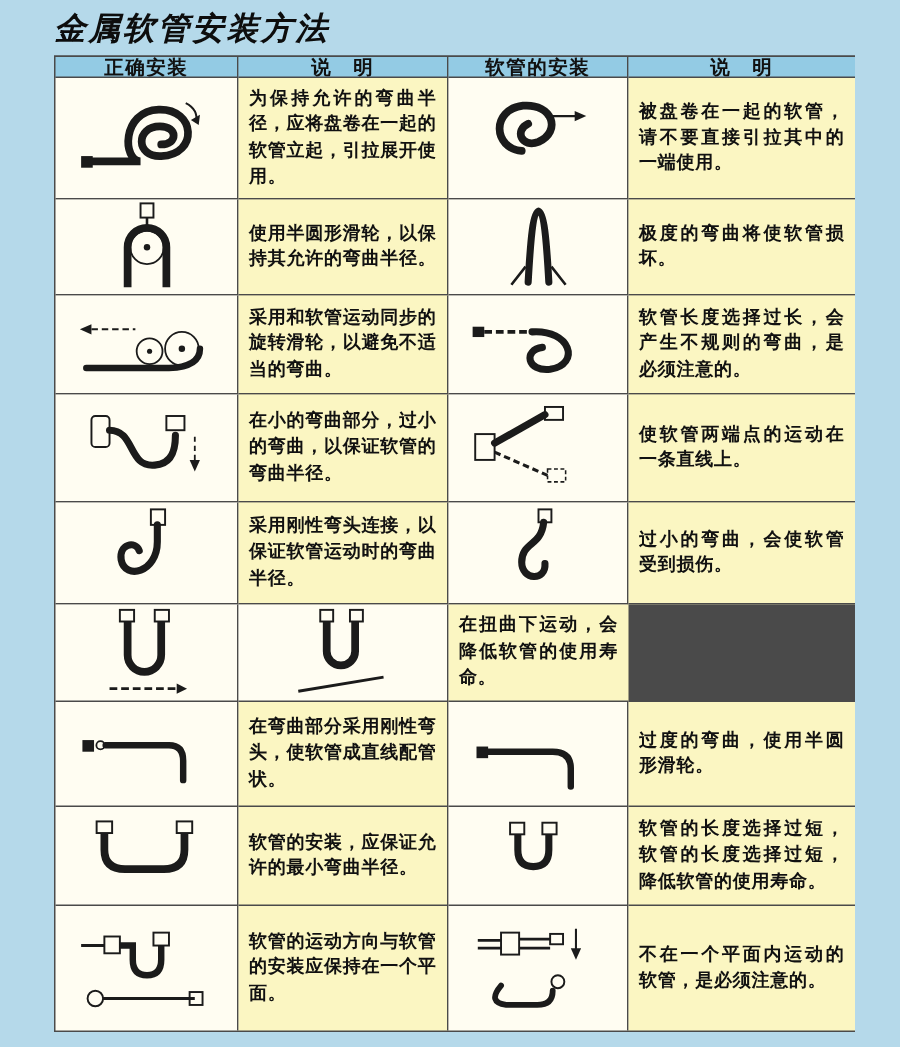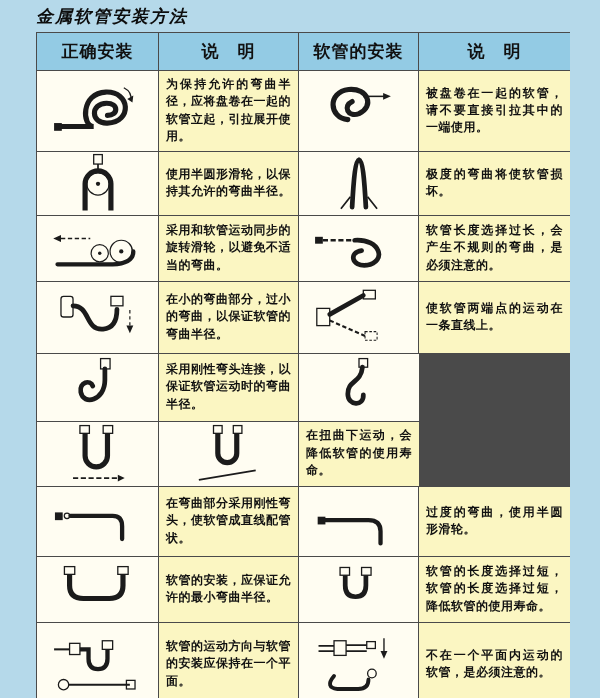--- a/index.html
+++ b/index.html
@@ -8,38 +8,38 @@
   }
   html,body{margin:0;padding:0;}
   body{
     width:600px;height:698px;box-sizing:border-box;
     background:var(--page-bg);
     font-family:"Liberation Sans","DejaVu Sans",sans-serif;
     color:var(--text);
   }
   .page{padding:3px 30px 0 36px;}
   .doc-title{
-    margin:2px 0 4px 0;font-size:17px;font-weight:bold;font-style:italic;
+    margin:2px 0 4px 0;font-size:21px;font-weight:bold;font-style:italic;
     letter-spacing:2px;color:#0d0d0d;
   }
   .hose-table{
     border:1px solid var(--border);background:var(--border);
   }
   .row{
     display:grid;grid-template-columns:122px 140px 120px 151px;
   }
   .cell{
     border-right:1px solid var(--border);border-bottom:1px solid var(--border);
     box-sizing:border-box;overflow:hidden;
   }
   .row .cell:last-child{border-right:none;}
   .header-row .cell{
-    background:var(--header-bg);height:38px;display:flex;
+    background:var(--header-bg);height:14px;display:flex;
     align-items:center;justify-content:center;
-    font-size:17px;font-weight:bold;letter-spacing:1px;
+    font-size:13px;font-weight:bold;letter-spacing:1px;
   }
   .img-cell{
     background:var(--image-bg);display:flex;align-items:center;justify-content:center;
   }
   .desc-cell{
     background:var(--desc-bg);display:flex;align-items:center;
   }
   .desc-cell p{
     margin:0;padding:5px 7px;font-size:12px;font-weight:bold;
     line-height:1.45;letter-spacing:0.5px;text-align:justify;
@@ -184,20 +184,23 @@
     </div>
     <div class="cell desc-cell">
       <p class="correct-desc">采用刚性弯头连接，以保证软管运动时的弯曲半径。</p>
     </div>
     <div class="cell img-cell">
       <svg class="icon-holder wrong-icon" viewBox="0 0 110 72">
               <rect x="55" y="3" width="10" height="10" stroke-width="1.5"></rect>
               <path stroke-width="5.5" stroke-linecap="round" d="M59 13 C57 32 42 28 42 44 C42 58 61 59 60 45"></path>
             </svg>
     </div>
+    <div class="cell desc-cell">
+      <p class="wrong-desc">过小的弯曲，会使软管受到损伤。</p>
+    </div>
   </div>
 
   <div class="row body-row">
     <div class="cell img-cell">
       <svg class="icon-holder correct-icon" viewBox="0 0 110 72">
               <rect x="34" y="3" width="11" height="9" stroke-width="1.5"></rect>
               <rect x="61" y="3" width="11" height="9" stroke-width="1.5"></rect>
               <path stroke-width="6" d="M40 12 V38 A13 13 0 0 0 66 38 V12"></path>
               <path stroke-width="2.2" stroke-dasharray="6 3" d="M26 64 H78"></path>
               <polygon points="78,60 86,64 78,68"></polygon>

